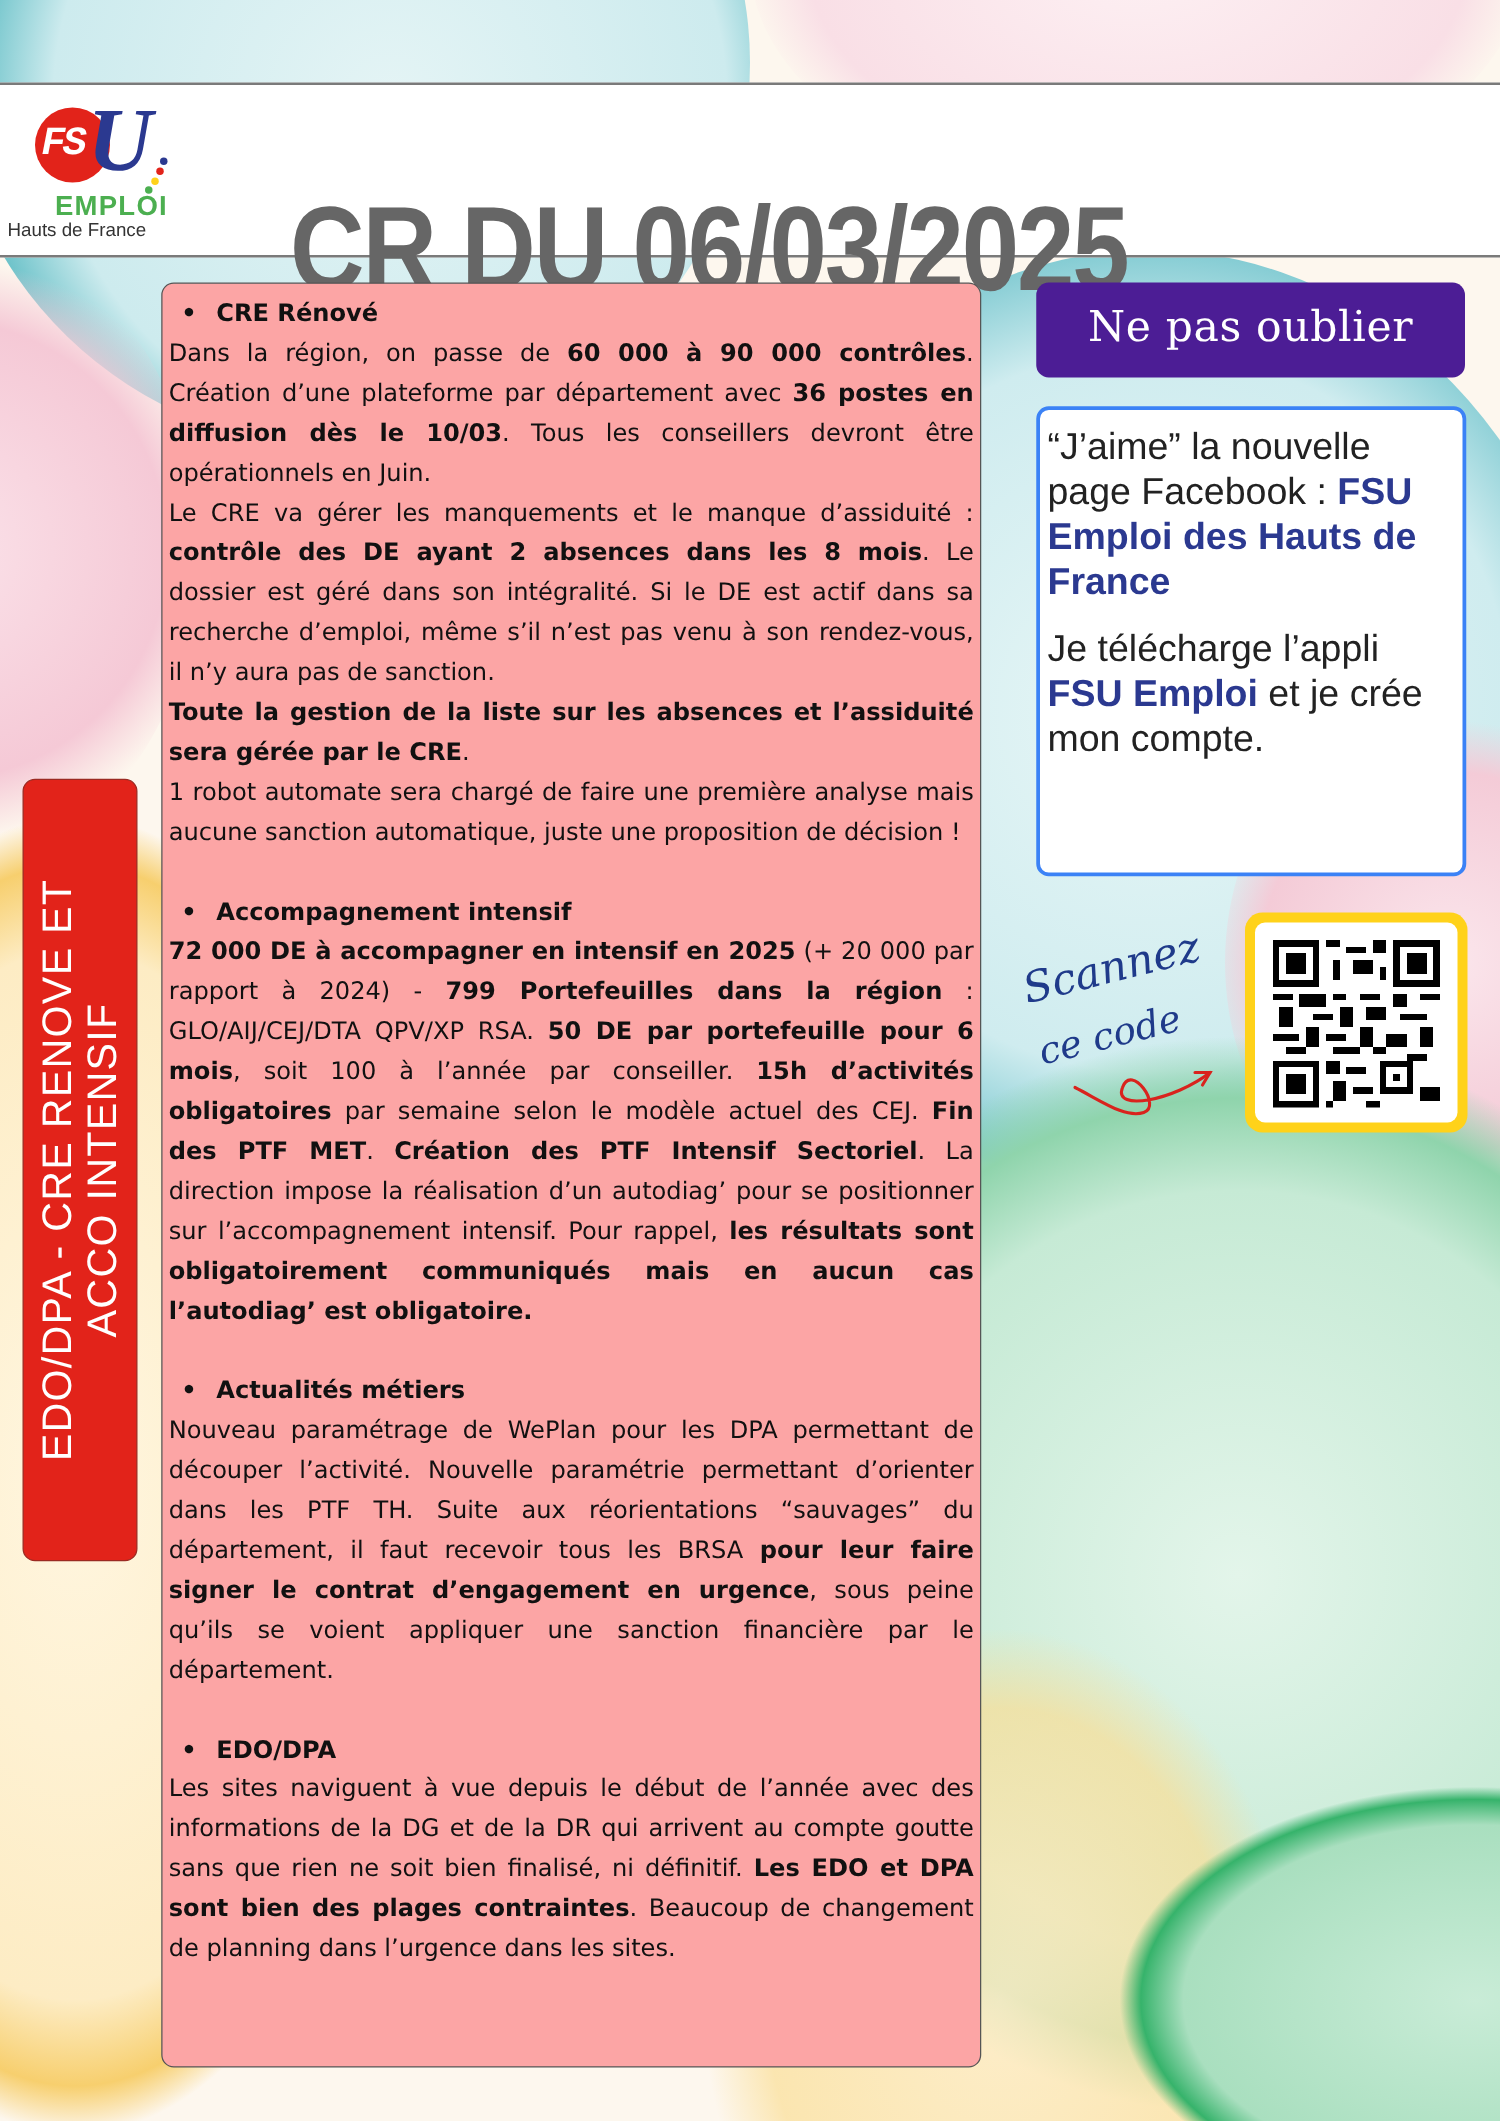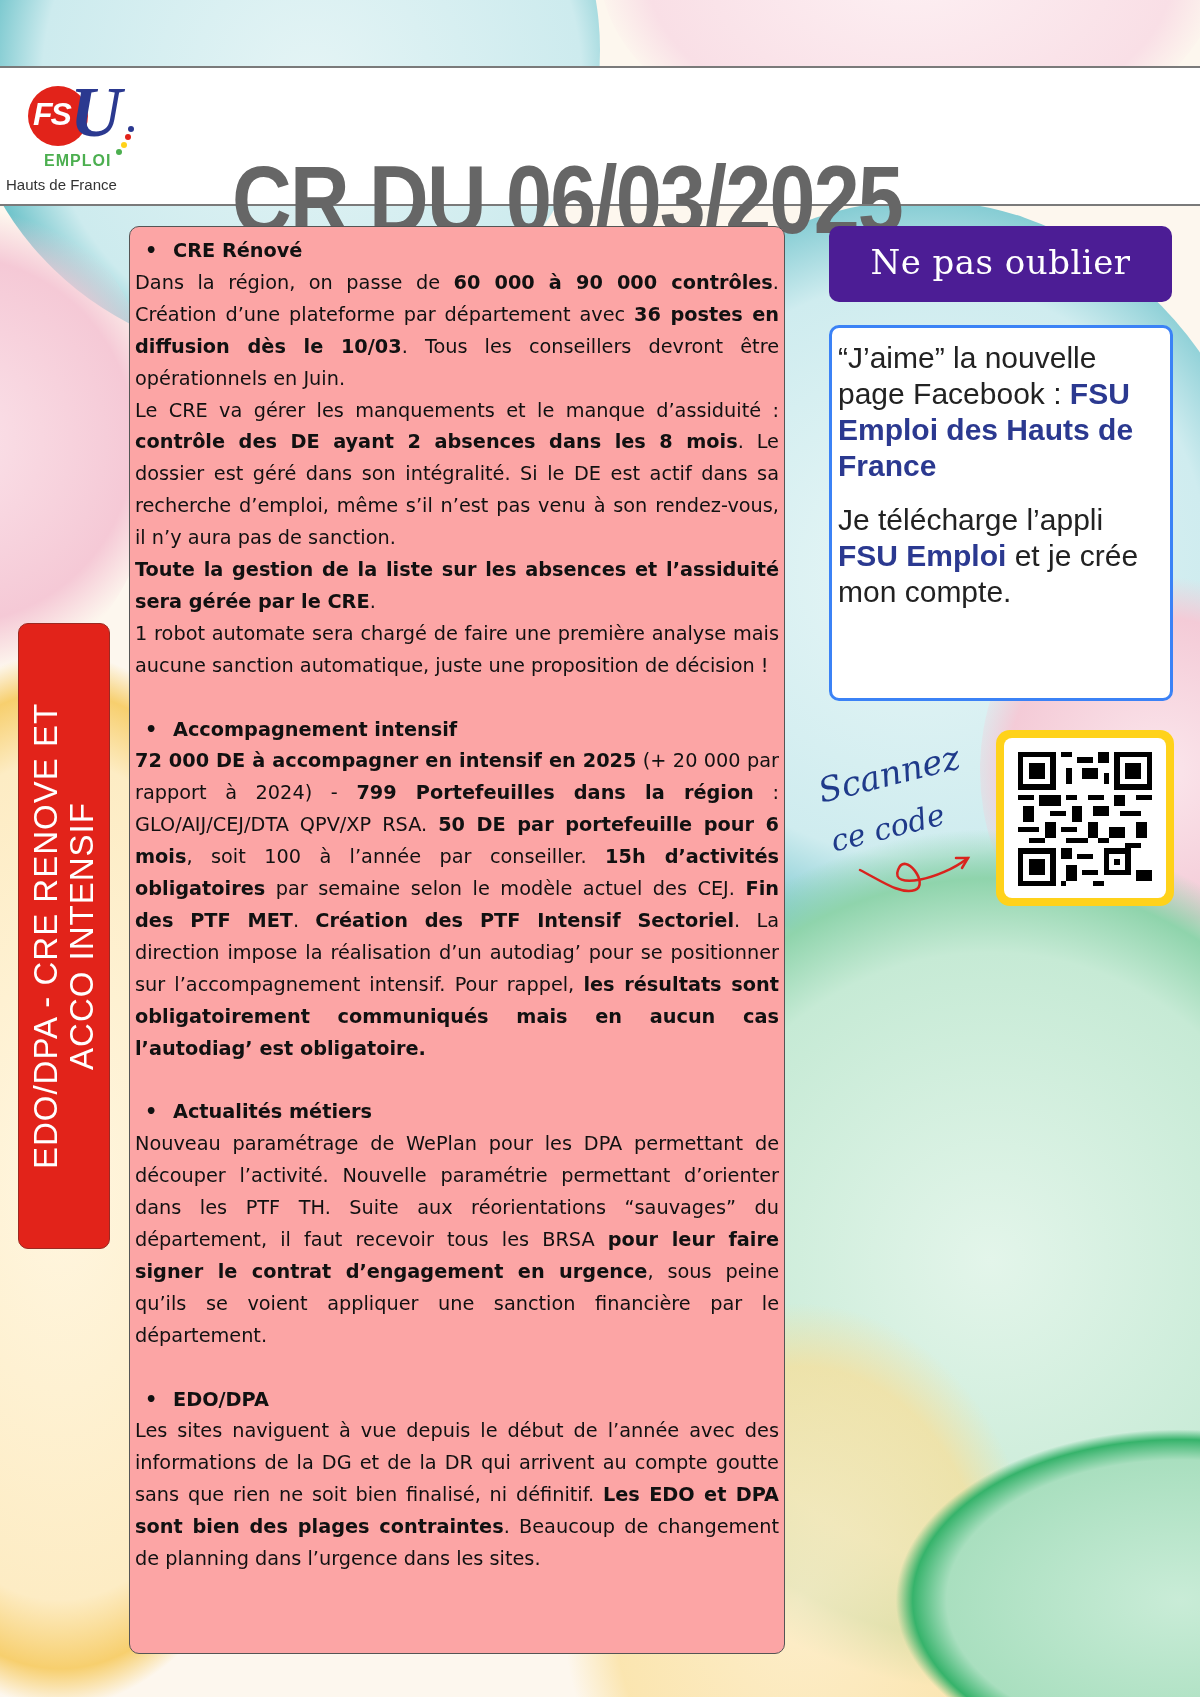--- a/index.html
+++ b/index.html
@@ -21,24 +21,24 @@
   .b-yellow2 { left:560px; top:1300px; width:480px; height:600px; background:radial-gradient(ellipse, rgba(253,236,196,.85) 0%, rgba(250,222,150,.7) 55%, rgba(247,207,110,0) 70%); }
   .b-pink3 { left:980px; top:560px; width:360px; height:420px; background:radial-gradient(circle, #fbe6ec 0%, #f4cbd7 55%, rgba(244,203,215,0) 70%); }
 
   
   .header {
     position:absolute; left:0; top:66px; width:1200px; height:136px;
     background:#ffffff; border-top:2px solid #7a7a7a; border-bottom:2px solid #7a7a7a;
   }
   .logo { position:absolute; left:6px; top:10px; width:145px; height:116px; }
   .logo .circle { position:absolute; left:22px; top:8px; width:60px; height:60px; border-radius:50%; background:#e2231a; }
-  .logo .fs { position:absolute; left:27px; top:18px; font-family:Liberation Sans, sans-serif; font-style:italic; font-weight:bold; font-size:32px; color:#ffffff; letter-spacing:-2px; }
+  .logo .fs { position:absolute; left:27px; top:18px; font-family:Liberation Mono, monospace; font-style:italic; font-weight:bold; font-size:32px; color:#ffffff; letter-spacing:-2px; }
   .logo .u { position:absolute; left:64px; top:-2px; font-family:"Liberation Serif", serif; font-style:italic; font-weight:bold; font-size:72px; color:#2b3990; line-height:1; }
   .logo .dots span { position:absolute; width:6px; height:6px; border-radius:50%; }
-  .logo .emploi { position:absolute; left:38px; top:74px; font-weight:bold; font-size:16px; color:#4caf50; letter-spacing:1px; }
+  .logo .emploi { position:absolute; left:38px; top:74px; font-weight:bold; font-size:22px; color:#4caf50; letter-spacing:1px; }
   .logo .region { position:absolute; left:0; top:98px; font-size:15px; color:#333; white-space:nowrap; }
   .title {
     position:absolute; left:232px; top:18px;
     font-family:"Liberation Sans", sans-serif; font-size:96px; color:#666666;
     letter-spacing:-2px; line-height:100px; transform:scaleX(.86); transform-origin:left center; white-space:nowrap;
   }
 
   
   .side-tab {
     position:absolute; left:18px; top:623px; width:90px; height:624px;

